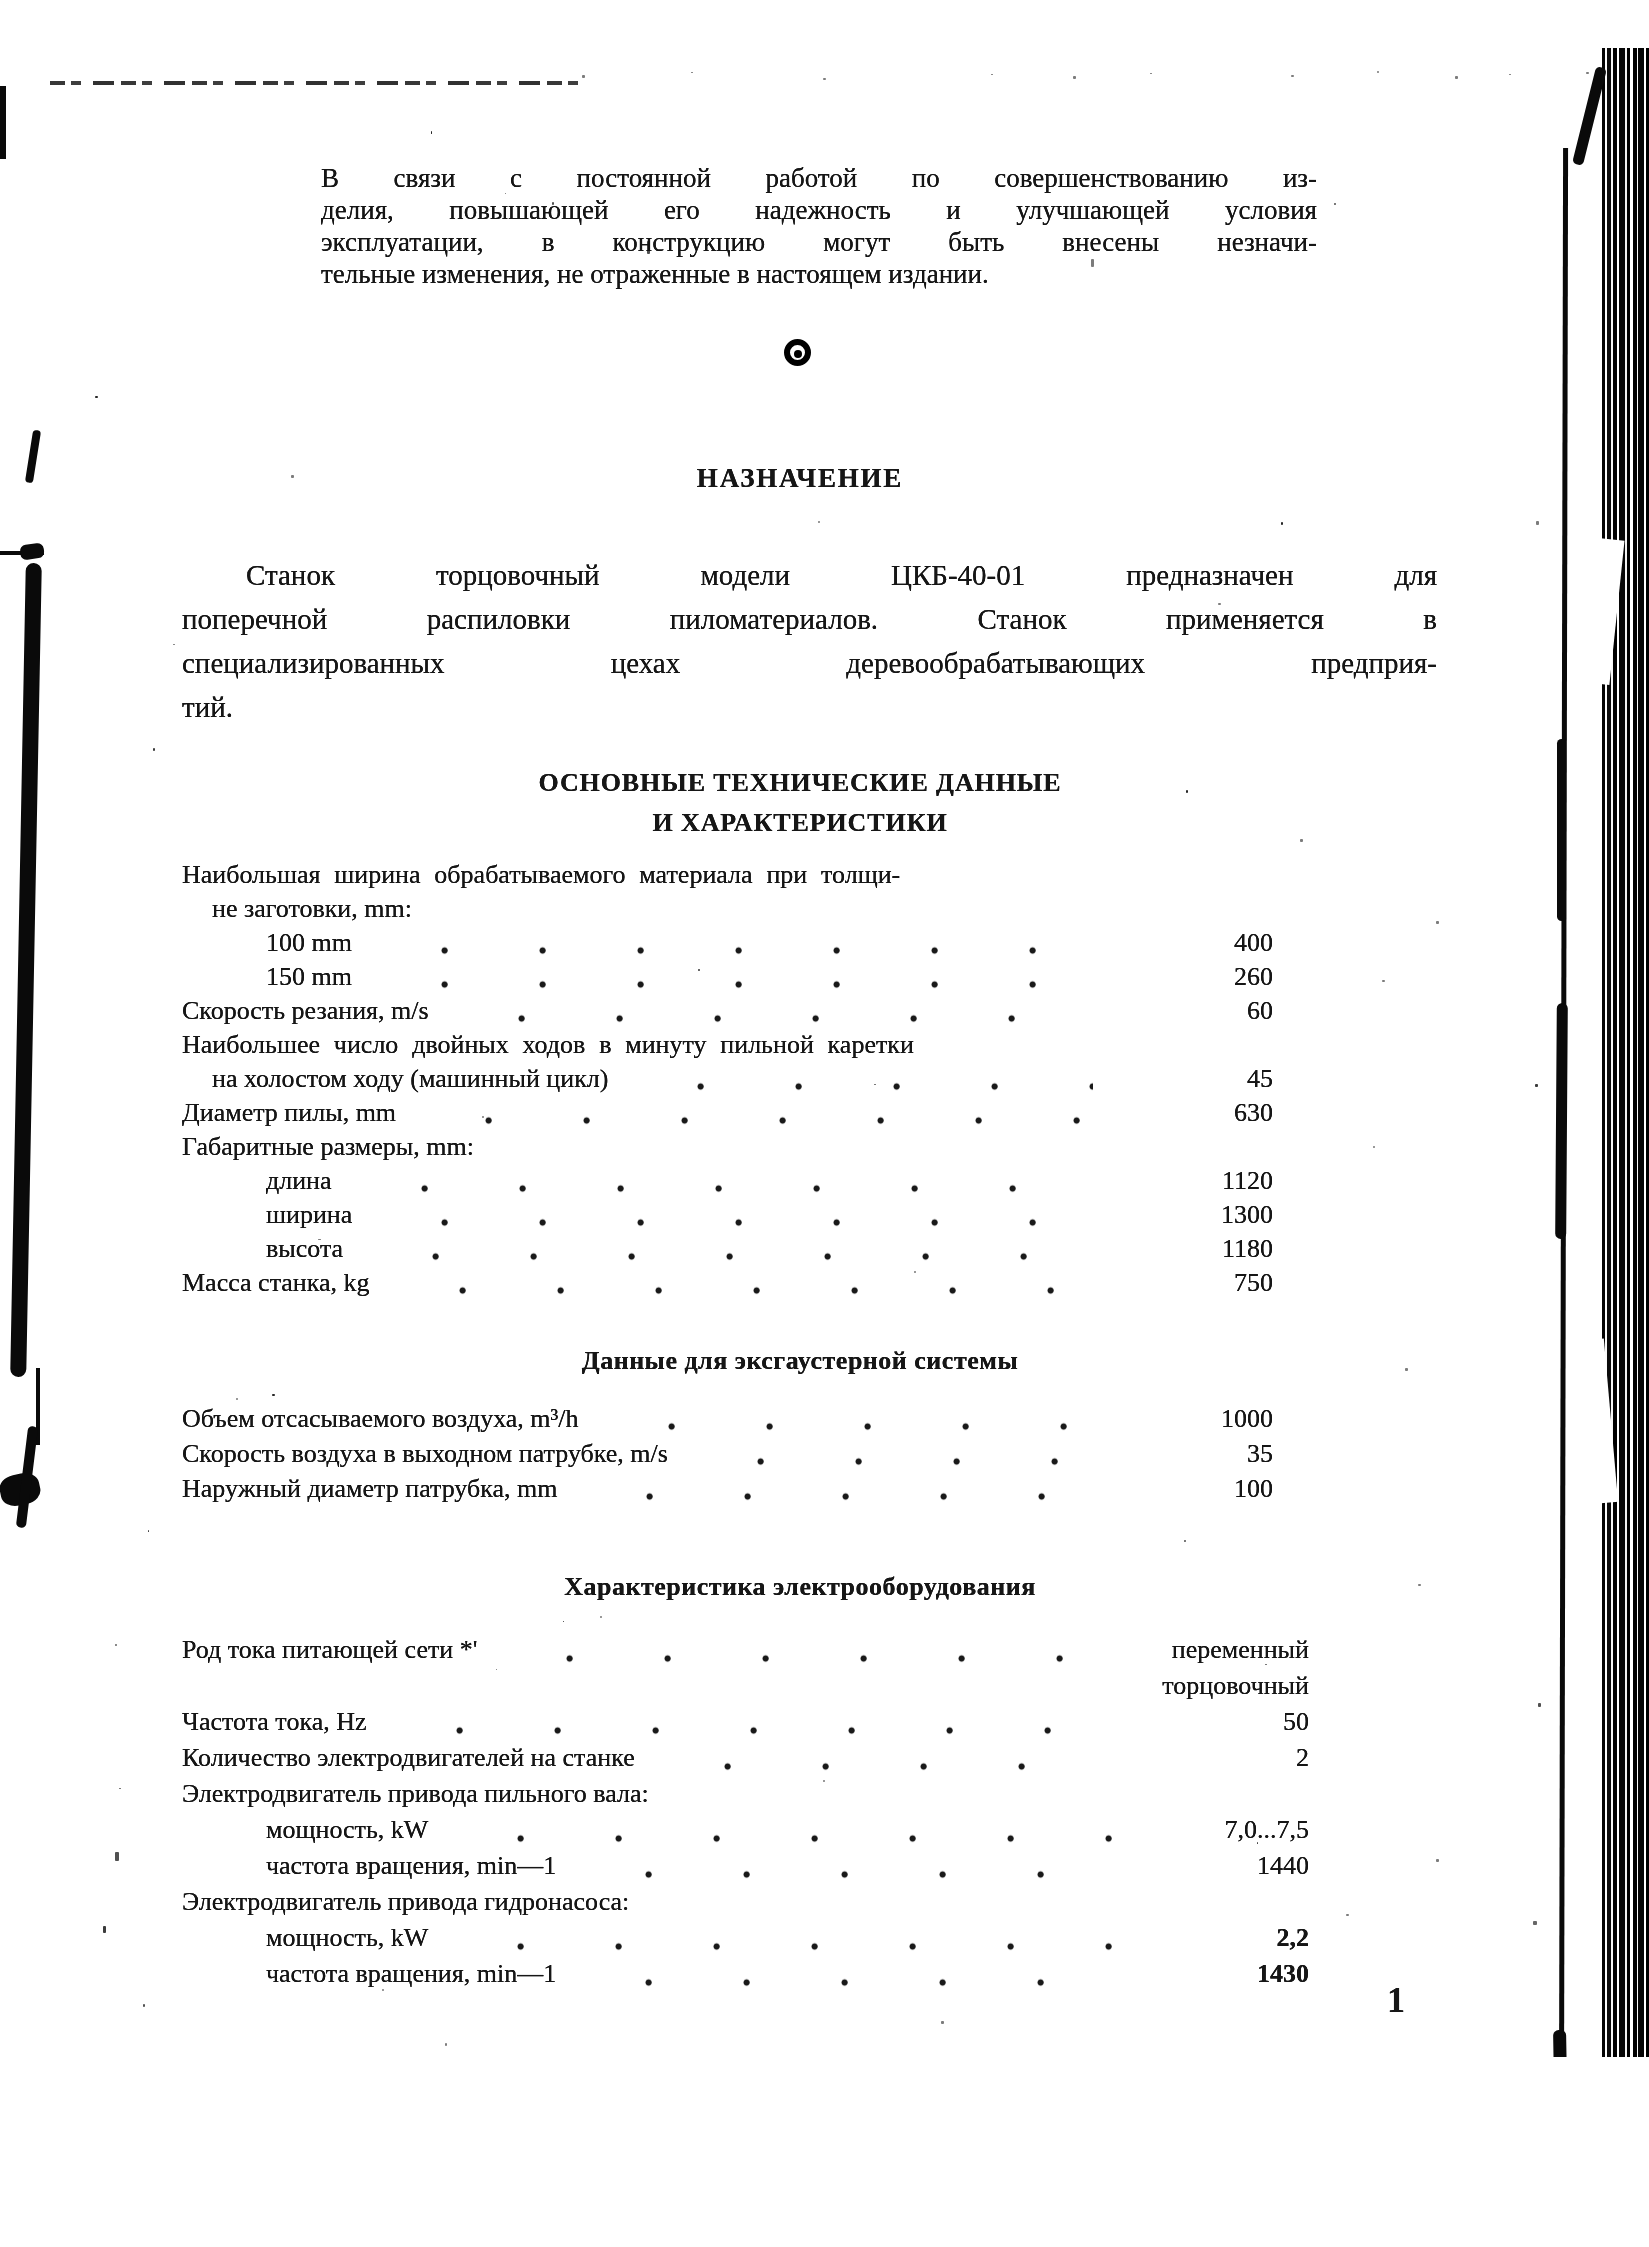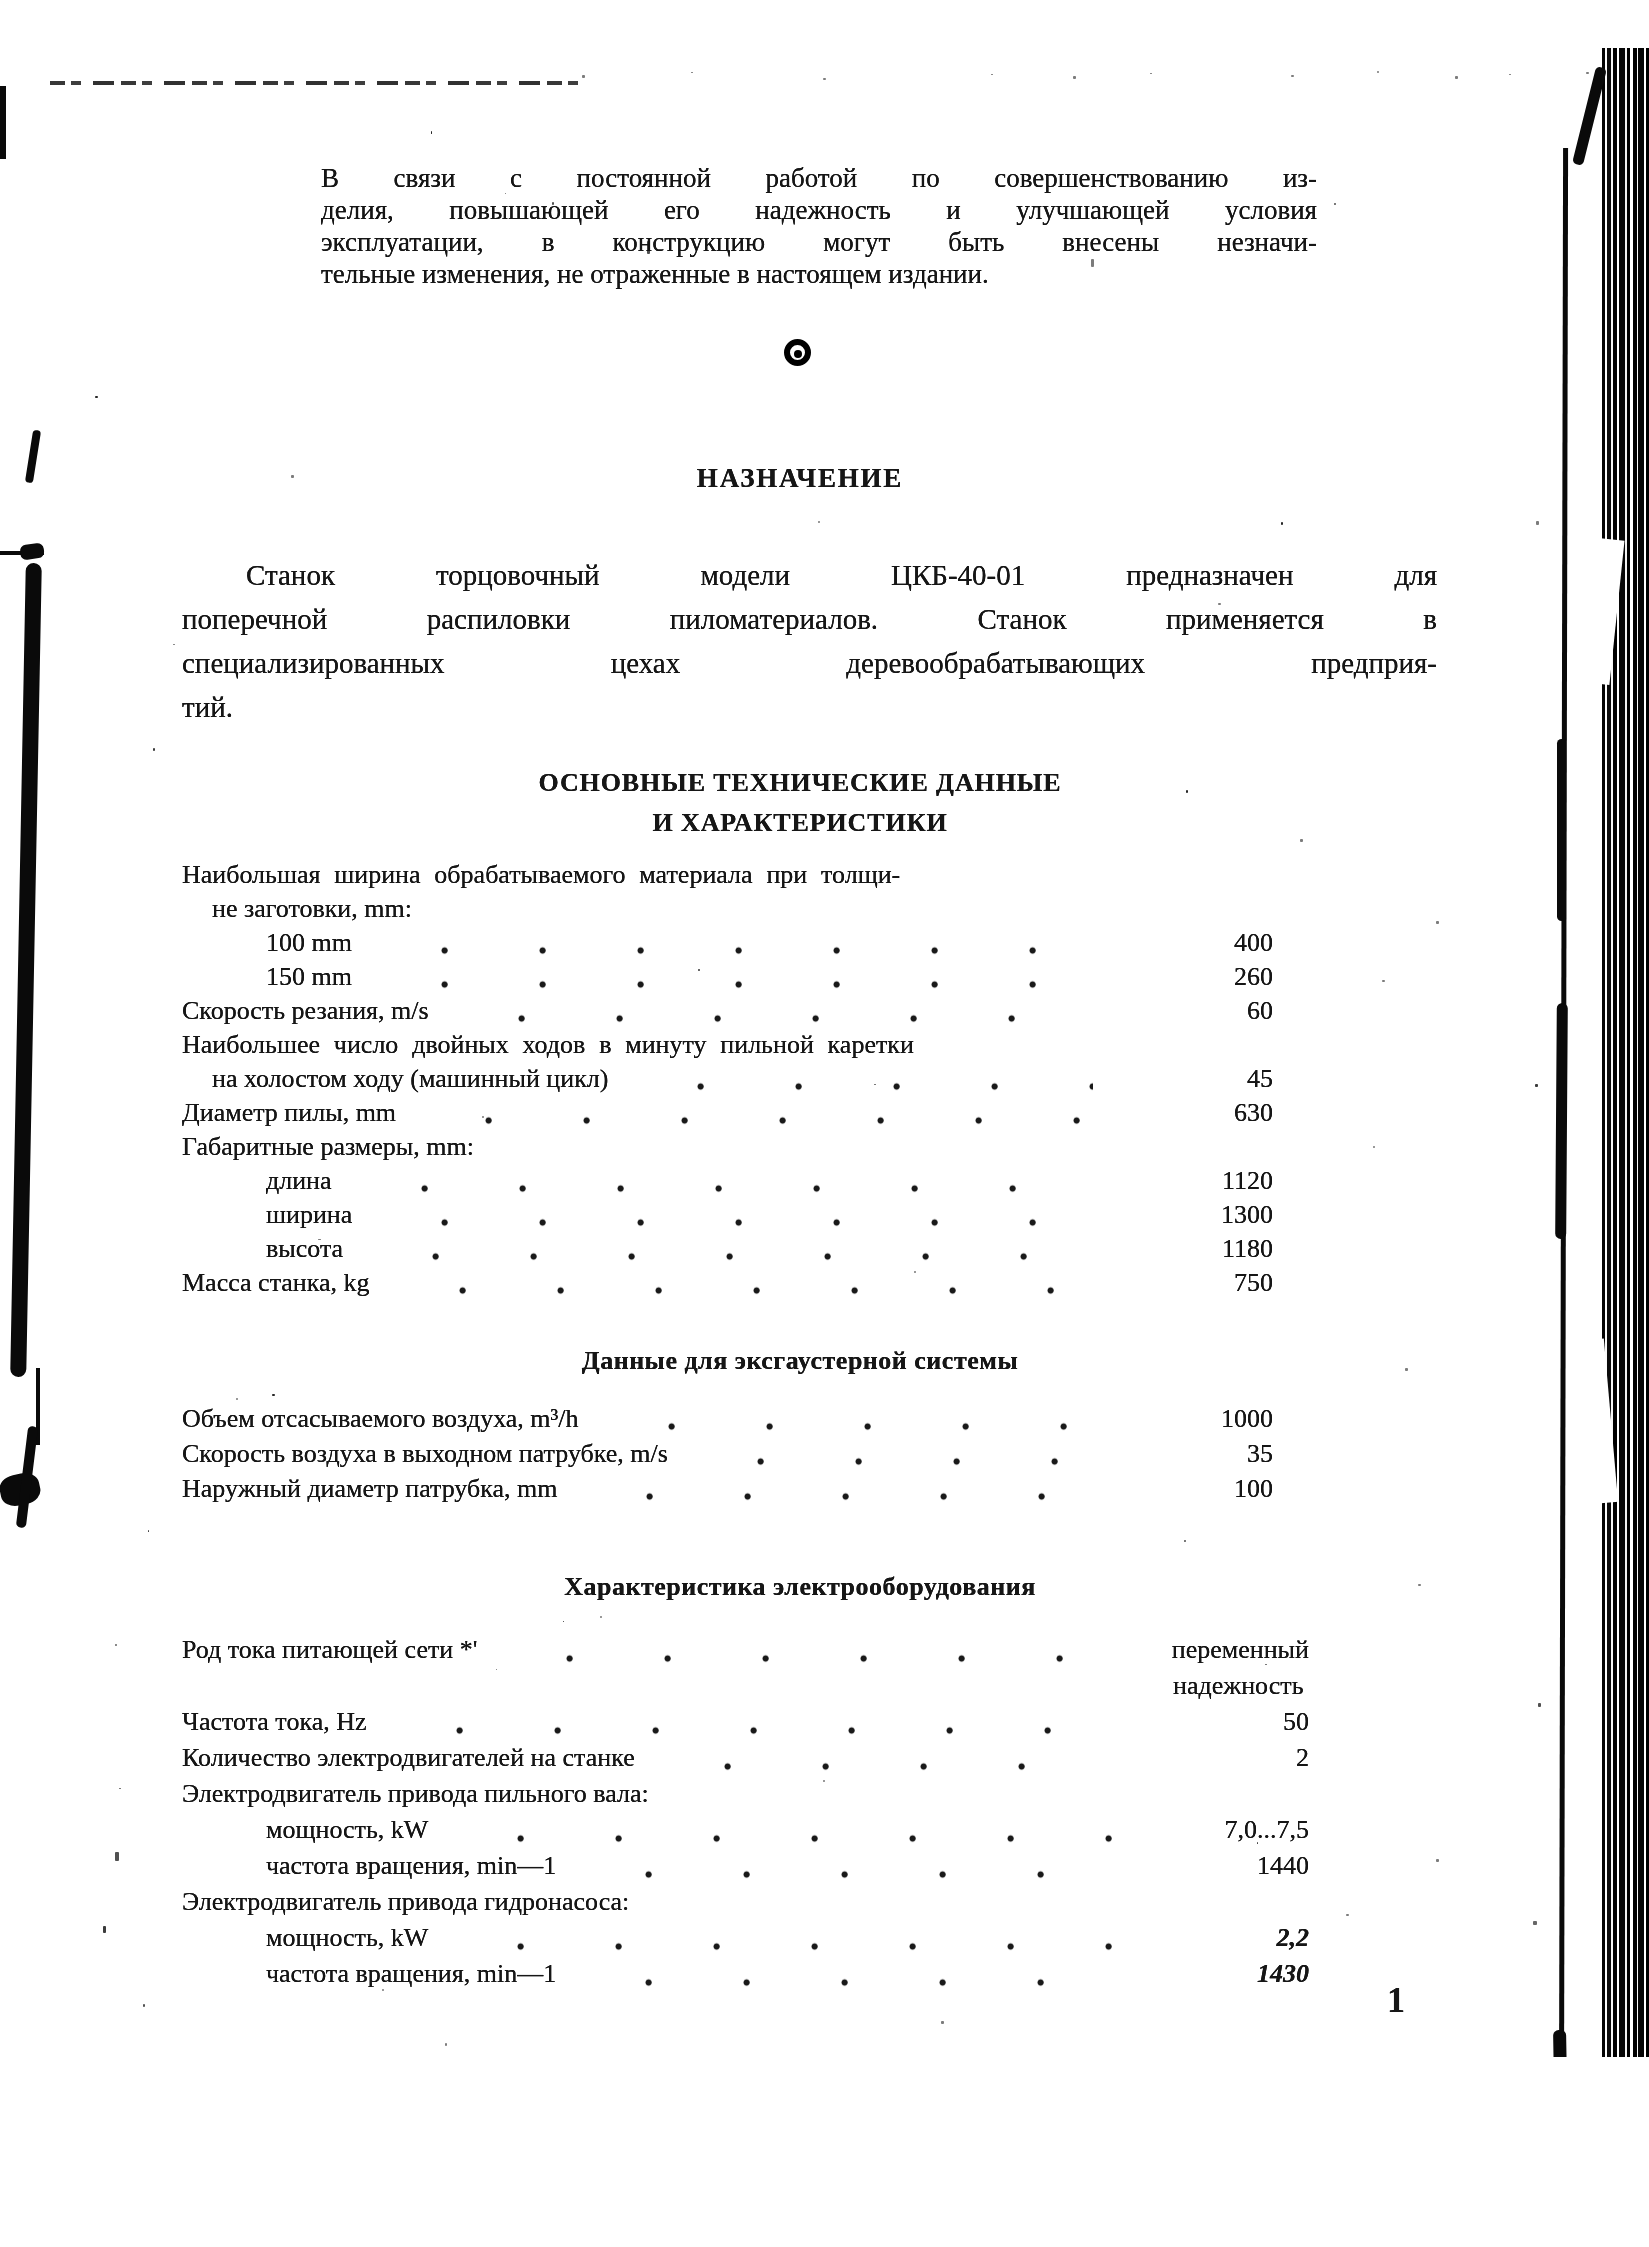--- a/index.html
+++ b/index.html
@@ -61,21 +61,21 @@
   .leader{
     flex:1 1 auto;align-self:flex-end;height:11.8px;
     margin:0 12.7px 4.5px 42px;
     background-image:radial-gradient(circle at 3.6px 6.4px,#191919 2.7px,rgba(0,0,0,0) 3.5px);
     background-size:98px 11.8px;background-repeat:repeat-x;
   }
   .spacer{flex:1 1 auto;}
   .val{flex:0 0 auto;min-width:120px;text-align:right;white-space:nowrap;}
   .spec-elec .val{min-width:136px;}
   .val.vleft{text-align:left;}
-  .val.vbold{font-weight:bold;font-style:italic;}
+  .val.vbold{font-weight:bold;}
 
   .page-num{
     position:absolute;left:1387px;top:1931px;
     font-size:36px;font-weight:bold;text-shadow:0 0 0.5px #000;
   }
 
   
   .art{position:absolute;background:#0a0a0a;}
   .top-dash{
     position:absolute;left:50px;top:33px;width:538px;height:3.6px;
@@ -253,21 +253,21 @@
   <div class="h-center sub-title elec-title">Характеристика электрооборудования</div>
   <div class="spec spec-elec" id="electrical-rows">
       <div class="spec-row">
         <span class="lbl">Род тока питающей сети *'</span>
         <span class="leader"></span>
         <span class="val vleft">переменный</span>
       </div>
       <div class="spec-row">
         <span class="lbl"></span>
         <span class="spacer"></span>
-        <span class="val vleft">надежность</span>
+        <span class="val vleft">торцовочный</span>
       </div>
       <div class="spec-row">
         <span class="lbl">Частота тока, Hz</span>
         <span class="leader"></span>
         <span class="val">50</span>
       </div>
       <div class="spec-row">
         <span class="lbl">Количество электродвигателей на станке</span>
         <span class="leader"></span>
         <span class="val">2</span>

